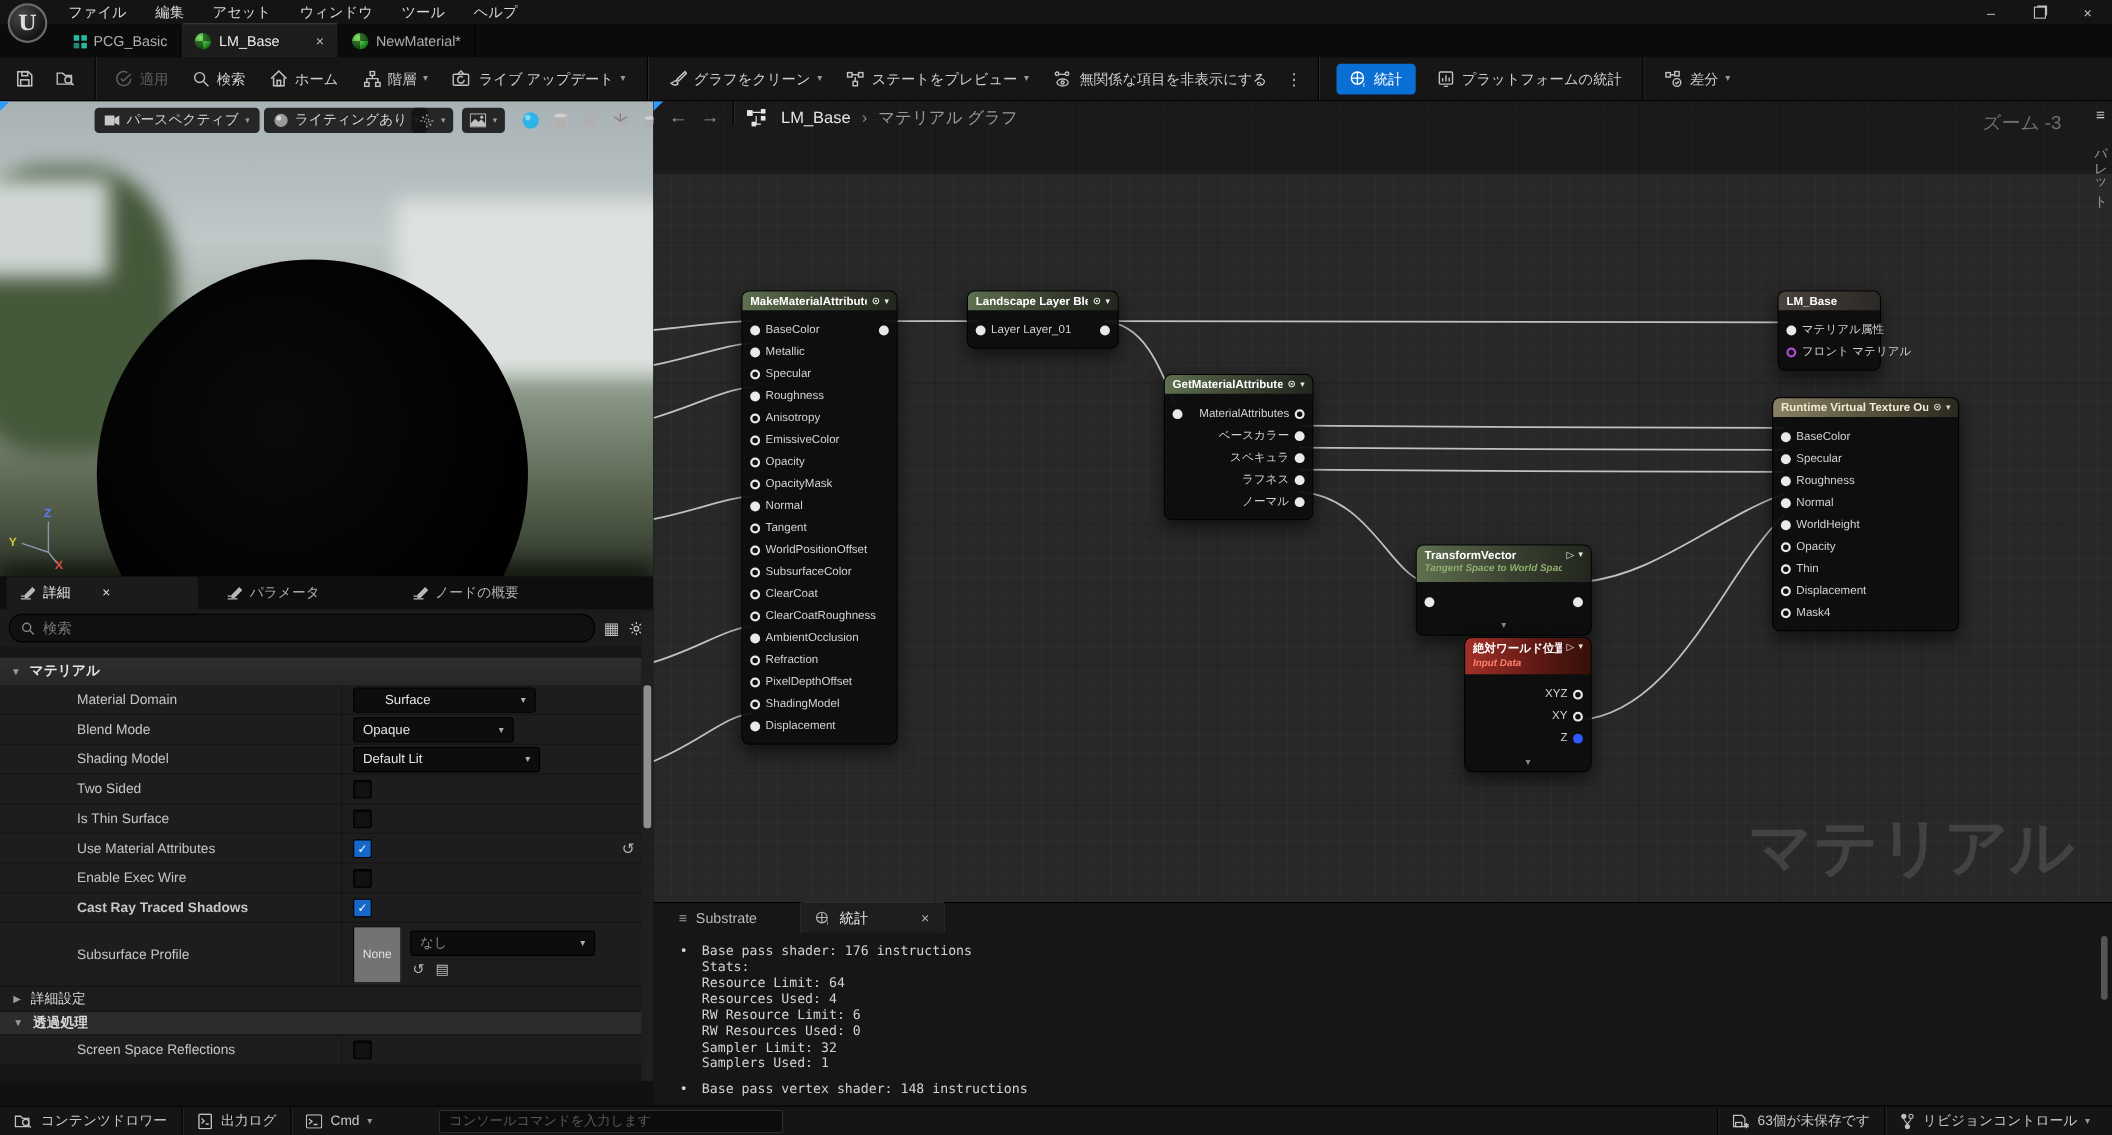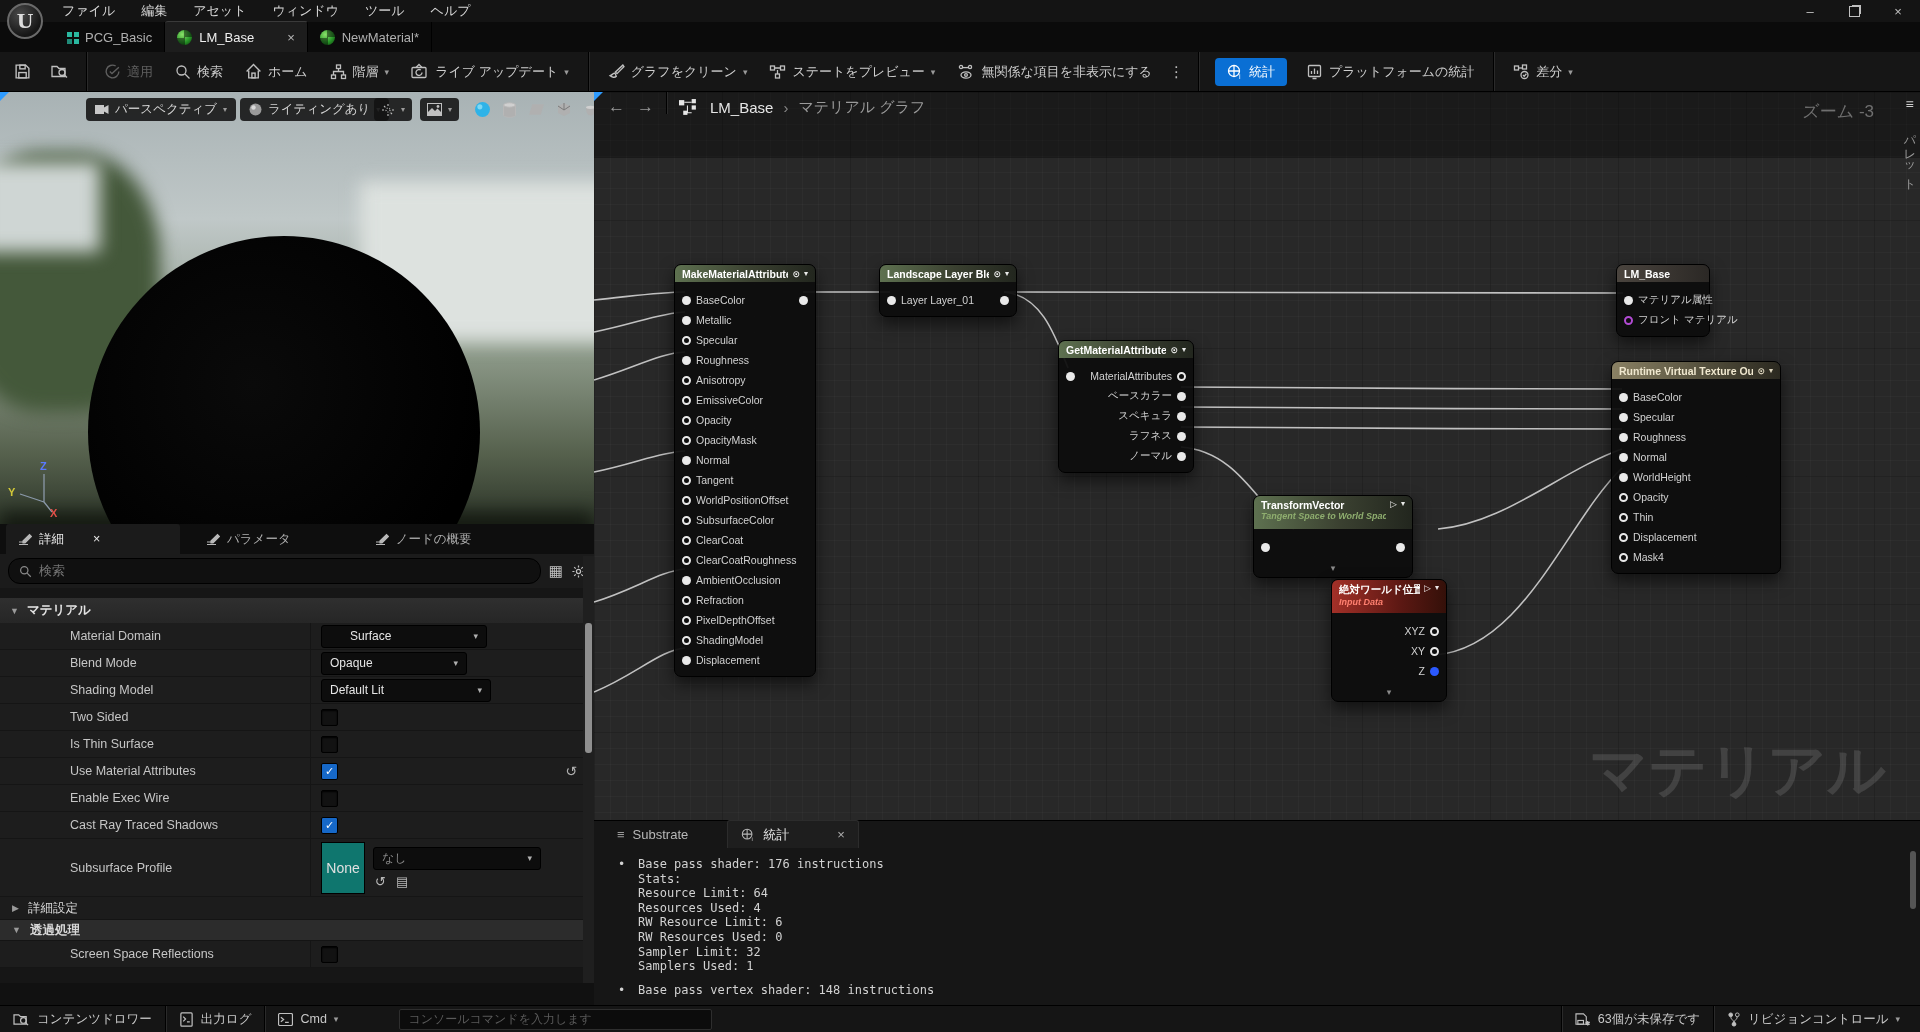--- a/index.html
+++ b/index.html
@@ -62,21 +62,21 @@
   .drow{display:flex;align-items:center;background:#1d1d1d;border-bottom:1px solid #151515;box-sizing:border-box;}
   .drow .lbl{width:310px;padding-left:70px;box-sizing:border-box;color:#c6c6c6;font-size:12.5px;}
   .drow .val{flex:1;display:flex;align-items:center;border-left:1px solid #151515;align-self:stretch;padding-left:10px;gap:8px;}
   .ddl{height:21px;background:#0d0d0d;border:1px solid #000;border-radius:3px;display:flex;align-items:center;justify-content:space-between;padding:0 8px;color:#e6e6e6;font-size:12px;}
   .ddl .chev{color:#b0b0b0;font-size:9px;}
   .cbx{width:15px;height:15px;border-radius:2px;background:#121212;border:1px solid #000;box-shadow:inset 0 1px 2px #000;}
   .cbx.on{background:#1668c8;display:flex;align-items:center;justify-content:center;color:#fff;font-size:11px;box-shadow:none;}
   .reset{margin-left:auto;margin-right:10px;color:#b0b0b0;font-size:14px;}
   .dcat{display:flex;align-items:center;gap:9px;padding-left:12px;box-sizing:border-box;color:#d8d8d8;font-size:12.5px;background:#1c1c1c;border-bottom:1px solid #141414;}
   .dcat.open{background:#2c2c2c;font-weight:bold;}
-  .thumb{width:42px;height:50px;background:#0f766e;border:1px solid #000;display:flex;align-items:center;justify-content:center;color:#e0e0e0;font-size:14px;}
+  .thumb{width:42px;height:50px;background:#737373;border:1px solid #000;display:flex;align-items:center;justify-content:center;color:#e0e0e0;font-size:11px;}
   #det-scroll{position:absolute;right:2px;top:99px;width:7px;height:130px;background:#8f8f8f;border-radius:3px;}
 
   
   #graph{left:594px;top:92px;width:1326px;height:728px;background-color:#282828;background-image:linear-gradient(rgba(0,0,0,.25) 1px,transparent 1px),linear-gradient(90deg,rgba(0,0,0,.25) 1px,transparent 1px),linear-gradient(rgba(255,255,255,.022) 1px,transparent 1px),linear-gradient(90deg,rgba(255,255,255,.022) 1px,transparent 1px);background-size:128px 128px,128px 128px,16px 16px,16px 16px;overflow:hidden;}
   #graph-topband{position:absolute;left:0;top:0;width:100%;height:66px;background:rgba(0,0,0,.34);}
   #graph-header{position:absolute;left:0;top:0;width:100%;height:30px;display:flex;align-items:center;gap:12px;padding-left:14px;box-sizing:border-box;z-index:8;}
   #graph-header .nav{color:#9a9a9a;font-size:17px;}
   #breadcrumb{display:flex;align-items:center;gap:10px;font-size:15px;}
   #breadcrumb .root{color:#e6e6e6;}
   #breadcrumb .sep{color:#8a8a8a;}
@@ -444,21 +444,21 @@
             <div class="cbx on">✓</div>
             <span class="reset">↺</span>
           </div>
         </div>
         <div class="drow" style="height: 27px;">
           <div class="lbl">Enable Exec Wire</div>
           <div class="val">
             <div class="cbx"></div>
           </div>
         </div>
-        <div class="drow" style="height: 27px;">
+        <div class="drow" style="height: 27px; font-weight: bold;">
           <div class="lbl">Cast Ray Traced Shadows</div>
           <div class="val">
             <div class="cbx on">✓</div>
           </div>
         </div>
         <div class="drow" style="height: 58px;">
           <div class="lbl">Subsurface Profile</div>
           <div class="val">
             <div class="thumb">None</div>
             <div style="display: flex; flex-direction: column; gap: 4px;">
@@ -661,21 +661,21 @@
             <div class="prow">
               <span class="plbl right">ラフネス</span>
               <span class="dot" style="background: rgb(233, 233, 233);"></span>
             </div>
             <div class="prow">
               <span class="plbl right">ノーマル</span>
               <span class="dot" style="background: rgb(233, 233, 233);"></span>
             </div>
           </div>
         </div>
-        <div class="node" style="left: 659px; top: 403px; width: 158px;">
+        <div class="node" style="left: 693px; top: 403px; width: 158px;">
           <div class="nhdr hdr-green" style="height: 30px; align-items: flex-start; padding-top: 3px;">
             <div class="t">
               <div>TransformVector</div>
               <div class="nsub" style="color: rgb(143, 174, 111);">Tangent Space to World Space</div>
             </div>
             <span class="badge">▷</span>
             <span class="chev">▾</span>
           </div>
           <div style="padding: 8px 0px 6px;">
             <div class="prow">

